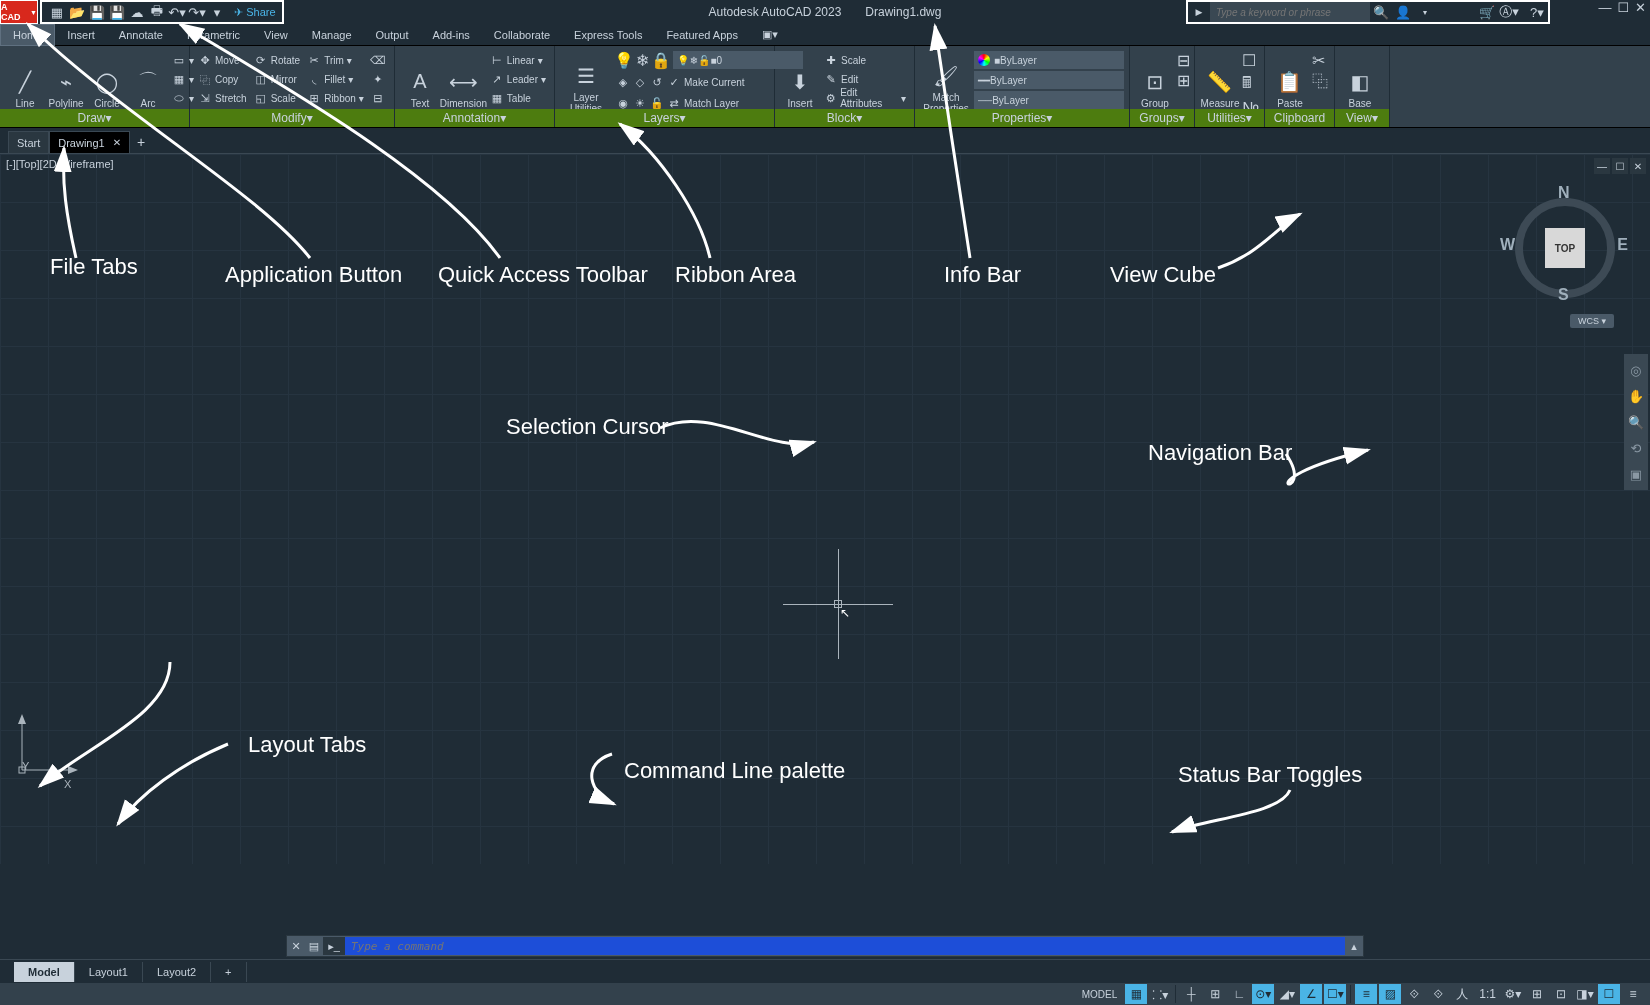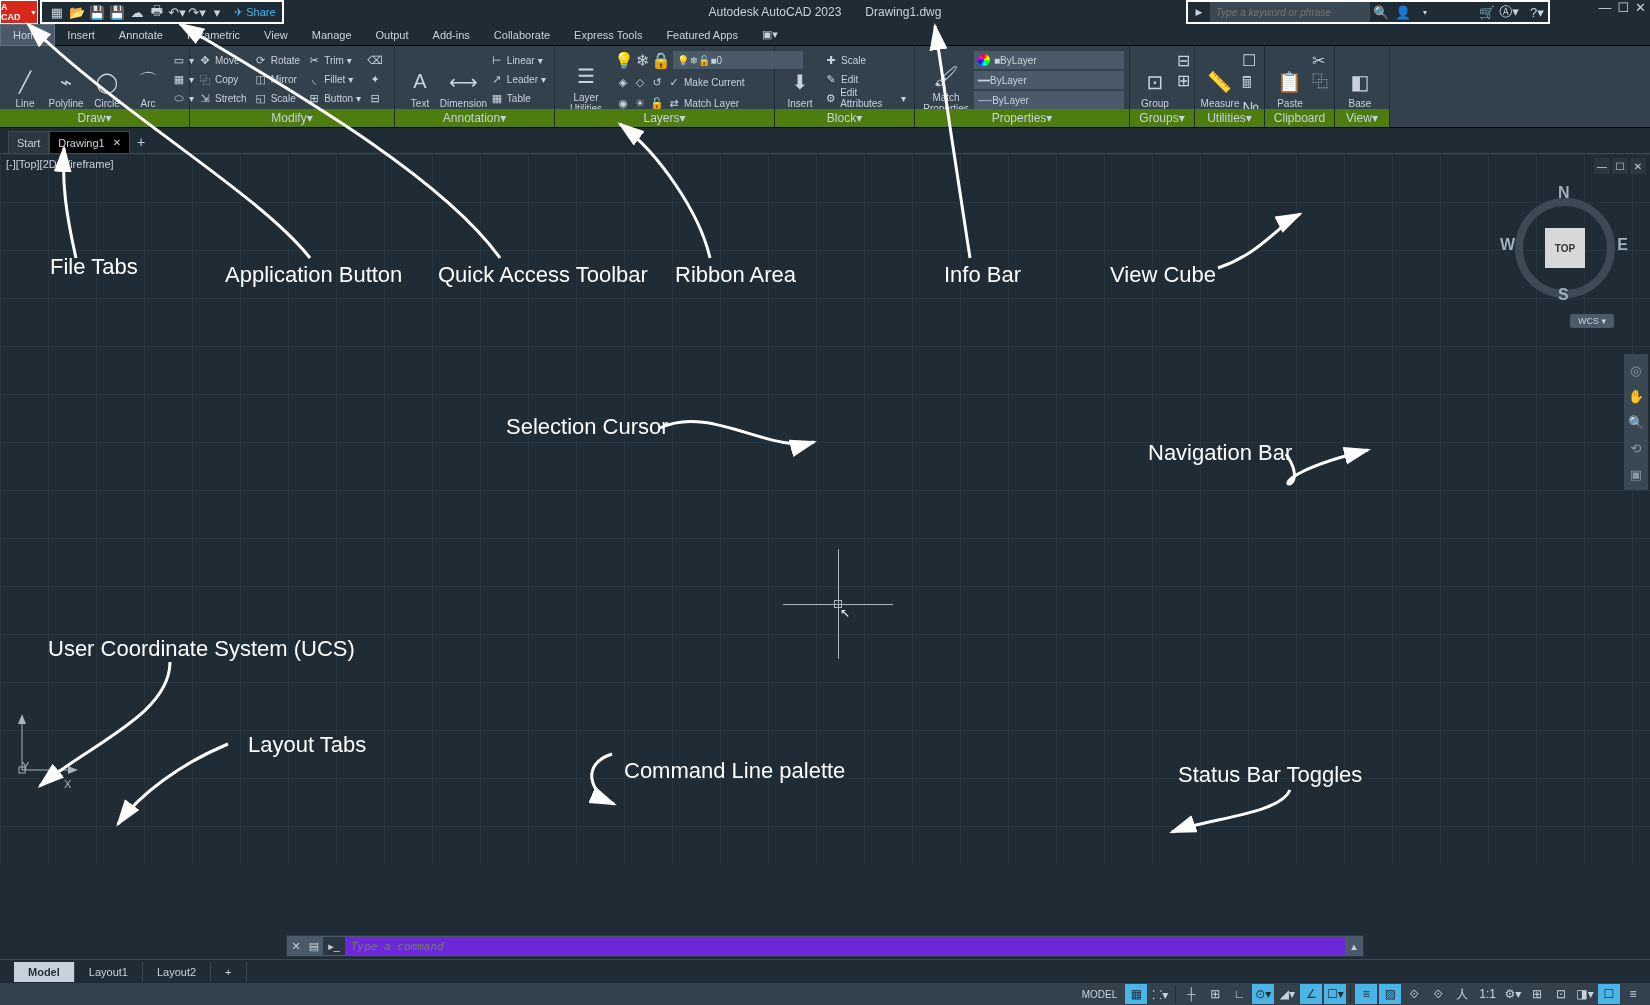--- a/index.html
+++ b/index.html
@@ -50,21 +50,21 @@
 .cursor-cross .h{position:absolute;width:110px;height:1px;background:#aab4bc;left:-55px;top:0}
 .cursor-cross .v{position:absolute;width:1px;height:110px;background:#aab4bc;left:0;top:-55px}
 .cursor-cross .box{position:absolute;width:8px;height:8px;border:1px solid #aab4bc;left:-4px;top:-4px}
 .cursor-cross .arrow{position:absolute;left:2px;top:2px;font-size:12px;color:#fff}
 .ucs{position:absolute;bottom:88px;left:18px;font-size:11px;color:#aab4bc}
 .ucs .yax{position:absolute;bottom:4px;left:4px}
 .ucs .xax{position:absolute;bottom:-14px;left:46px}
 .ucs svg{overflow:visible}
 .cmdline{position:absolute;bottom:48px;left:286px;right:286px;height:22px;display:flex;align-items:center;background:#4a5a68;border:1px solid #2a3740}
 .cmdline .cico{width:18px;height:18px;display:flex;align-items:center;justify-content:center;font-size:11px;color:#c8d2dc}
-.cmdline input{flex:1;background:#6d28d9;border:none;height:18px;color:#c8d2dc;font-family:Consolas,monospace;font-size:11px;font-style:italic;padding:0 6px}
+.cmdline input{flex:1;background:#1d4ed8;border:none;height:18px;color:#c8d2dc;font-family:Consolas,monospace;font-size:11px;font-style:italic;padding:0 6px}
 .layouttabs{position:absolute;bottom:22px;left:0;right:0;height:24px;background:#1f2c36;display:flex;align-items:center;padding-left:14px;border-top:1px solid #3a4853}
 .ltab{height:20px;padding:0 14px;font-size:11px;color:#c8d2dc;display:flex;align-items:center;border-right:1px solid #3a4853}
 .ltab.active{background:#c8d2dc;color:#1f2c36;font-weight:bold}
 .statusbar{position:absolute;bottom:0;left:0;right:0;height:22px;background:#33414c;display:flex;align-items:center;justify-content:flex-end;padding:0 6px;gap:2px;font-size:10px;color:#c8d2dc}
 .stat-btn{min-width:22px;height:20px;display:flex;align-items:center;justify-content:center;font-size:12px}
 .stat-btn.on{background:#4ab4e6;color:#1f2c36}
 .annotation{position:absolute;color:#fff;font-size:22px;font-family:Arial,sans-serif;pointer-events:none}
 svg.ann-arrow{position:absolute;pointer-events:none;overflow:visible}
 .sep{width:1px;height:18px;background:#1f2c36;margin:0 2px}
 </style>
@@ -184,21 +184,21 @@
             <span>Mirror</span>
           </span>
         <span class="smallbtn">
             <span class="sico">◱</span>
             <span>Scale</span>
           </span>
       </div>
       <div class="col">
         <span class="smallbtn"><span class="sico">✂</span><span>Trim</span> ▾</span>
         <span class="smallbtn"><span class="sico">◟</span><span>Fillet</span> ▾</span>
-        <span class="smallbtn"><span class="sico">⊞</span><span>Button</span> ▾</span>
+        <span class="smallbtn"><span class="sico">⊞</span><span>Ribbon</span> ▾</span>
       </div>
       <div class="col">
         <span class="smallbtn">
             <span class="sico">⌫</span>
           </span>
         <span class="smallbtn">
             <span class="sico">✦</span>
           </span>
         <span class="smallbtn">
             <span class="sico">⊟</span>
@@ -409,21 +409,20 @@
   </div>
 
   <div class="annotation" style="left:50px;top:100px">File Tabs</div>
   <div class="annotation" style="left:225px;top:108px">Application Button</div>
   <div class="annotation" style="left:438px;top:108px">Quick Access Toolbar</div>
   <div class="annotation" style="left:675px;top:108px">Ribbon Area</div>
   <div class="annotation" style="left:944px;top:108px">Info Bar</div>
   <div class="annotation" style="left:1110px;top:108px">View Cube</div>
   <div class="annotation" style="left:506px;top:260px">Selection Cursor</div>
   <div class="annotation" style="left:1148px;top:286px">Navigation Bar</div>
-  <div class="annotation" style="left:48px;top:482px">User Coordinate System (UCS)</div>
   <div class="annotation" style="left:248px;top:578px">Layout Tabs</div>
   <div class="annotation" style="left:624px;top:604px">Command Line palette</div>
   <div class="annotation" style="left:1178px;top:608px">Status Bar Toggles</div>
 
   <svg class="ann-arrow" style="left:0;top:0" width="1400" height="710">
     <defs>
         <marker id="ah" markerWidth="10" markerHeight="10" refX="8" refY="3" orient="auto">
           <path d="M0,0 L9,3 L0,6 Z" fill="#fff"></path>
         </marker>
       </defs>

